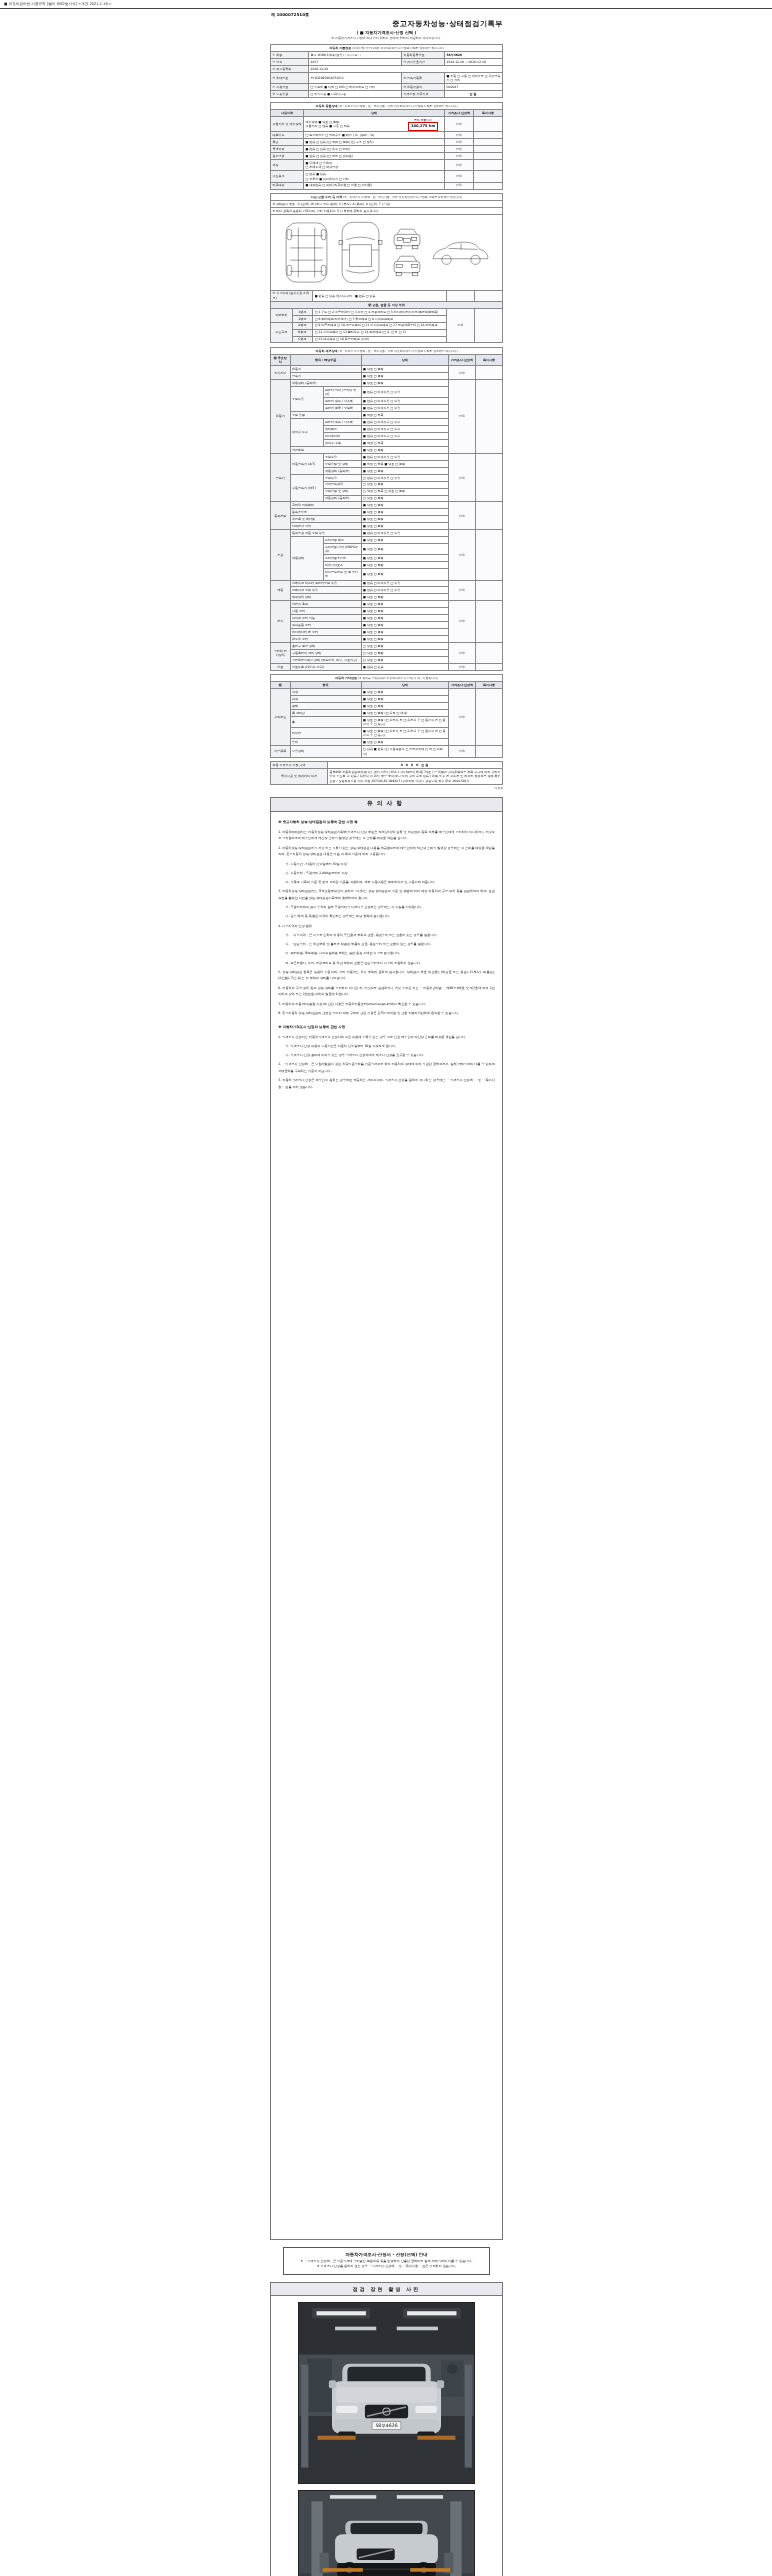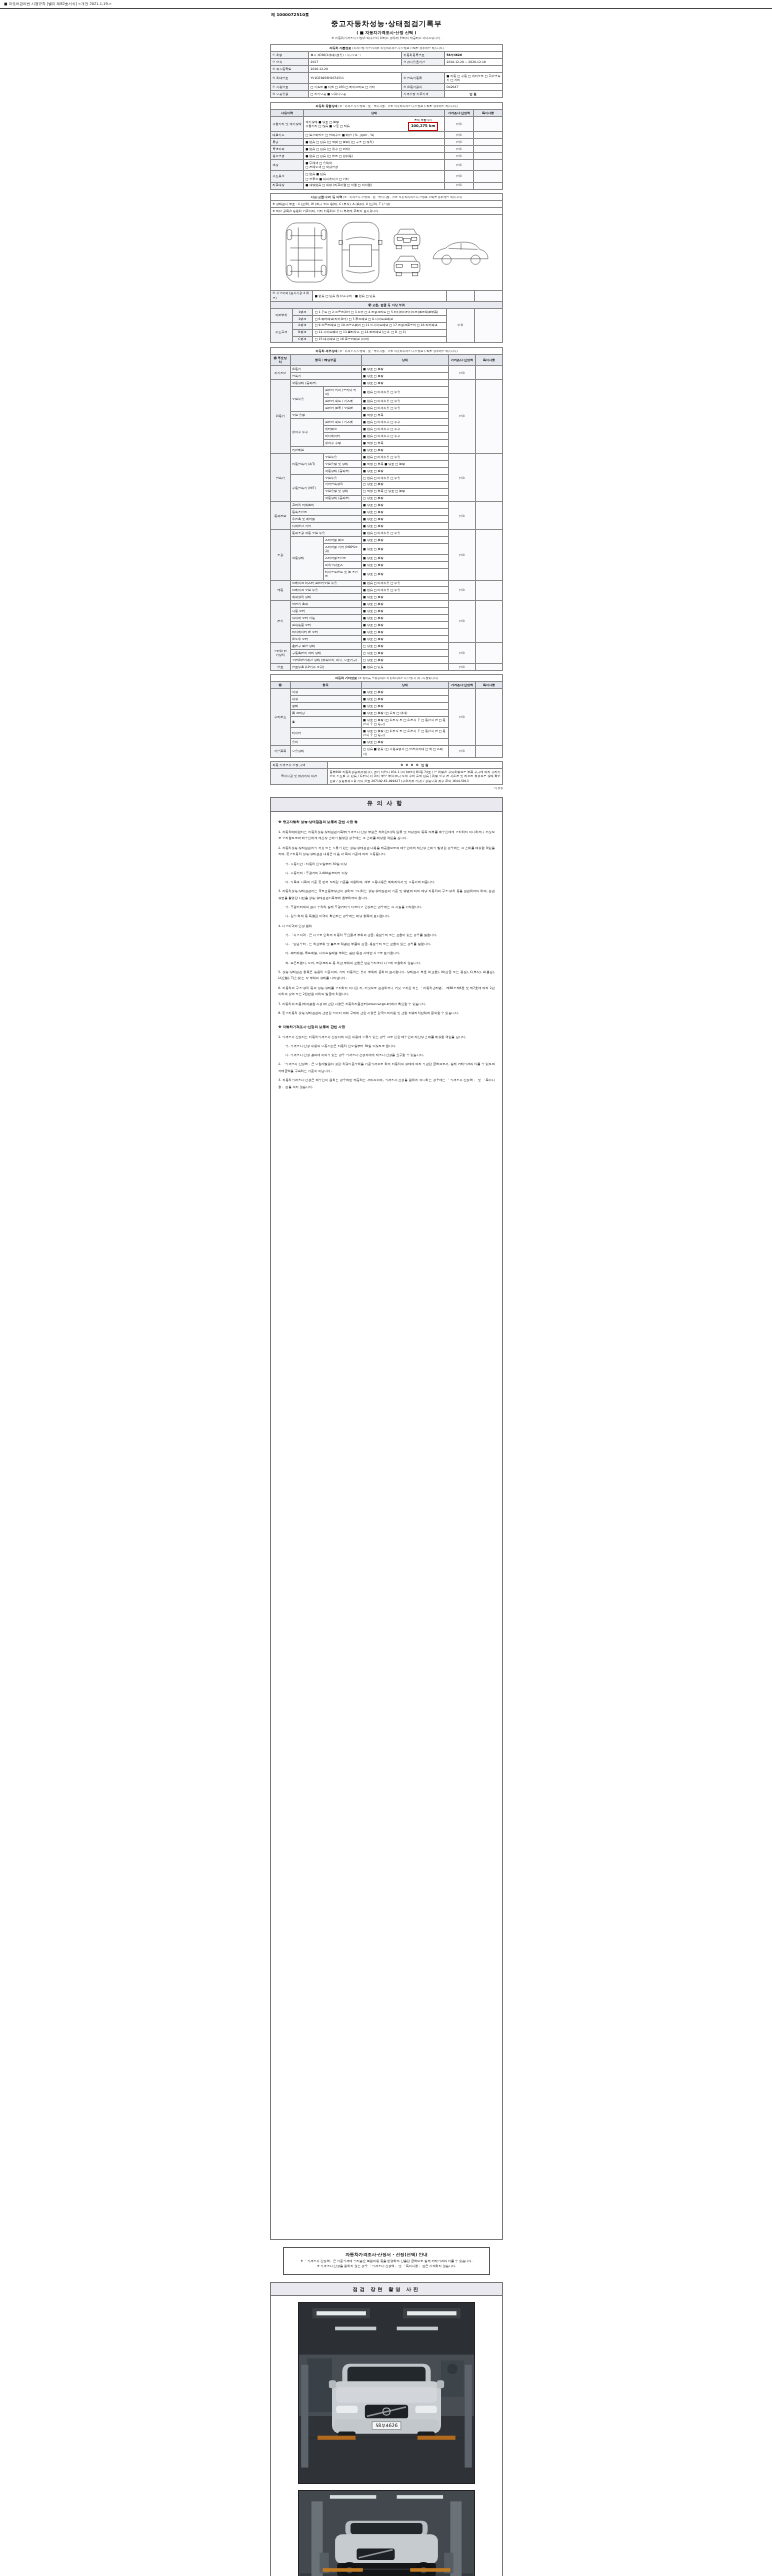--- a/index.html
+++ b/index.html
@@ -4,21 +4,21 @@
 <style>
   html,body{margin:0;padding:0;}
   body{
     width:773px;height:2576px;overflow:hidden;background:#ffffff;
     font-family:"DejaVu Sans","Liberation Sans",sans-serif;color:#111;position:relative;
   }
   .form-ref{position:absolute;top:1.5px;left:4.1px;font-size:3.6px;color:#222;}
   .topline{position:absolute;top:7.7px;left:0;width:100%;border-top:0.5px solid #444;}
   .sheet{width:233px;margin:0 auto;padding-top:11.3px;}
   .doc-no{font-size:4.1px;font-weight:bold;margin:1px 0 1.5px 1px;}
-  .title{text-align:center;font-size:7.2px;font-weight:bold;letter-spacing:0.5px;}
+  .title{text-align:right;font-size:7.2px;font-weight:bold;letter-spacing:0.5px;}
   .select-line{text-align:center;font-size:4.1px;font-weight:bold;margin-top:1.5px;}
   .select-note{text-align:center;font-size:3px;color:#333;margin:1px 0 2.1px;}
   table.tbl{width:100%;border-collapse:collapse;table-layout:fixed;margin-top:3.6px;}
   .tbl td{border:0.5px solid #8a8a8a;font-size:3px;line-height:1.45;padding:0.8px 1.5px;vertical-align:middle;word-break:break-all;}
   .sectitle{text-align:center;font-weight:bold;font-size:4.9px;padding:1.5px 1px;background:#ffffff;}
   .sectitle .note{font-weight:normal;font-size:2.8px;color:#333;}
   .head td{background:#e4e6ee;text-align:center;font-weight:bold;}
   .lbl{background:#f0f1f5;}
   .grp,.rank{background:#f0f1f5;text-align:center;}
   .dev{background:#f0f1f5;text-align:center;}

